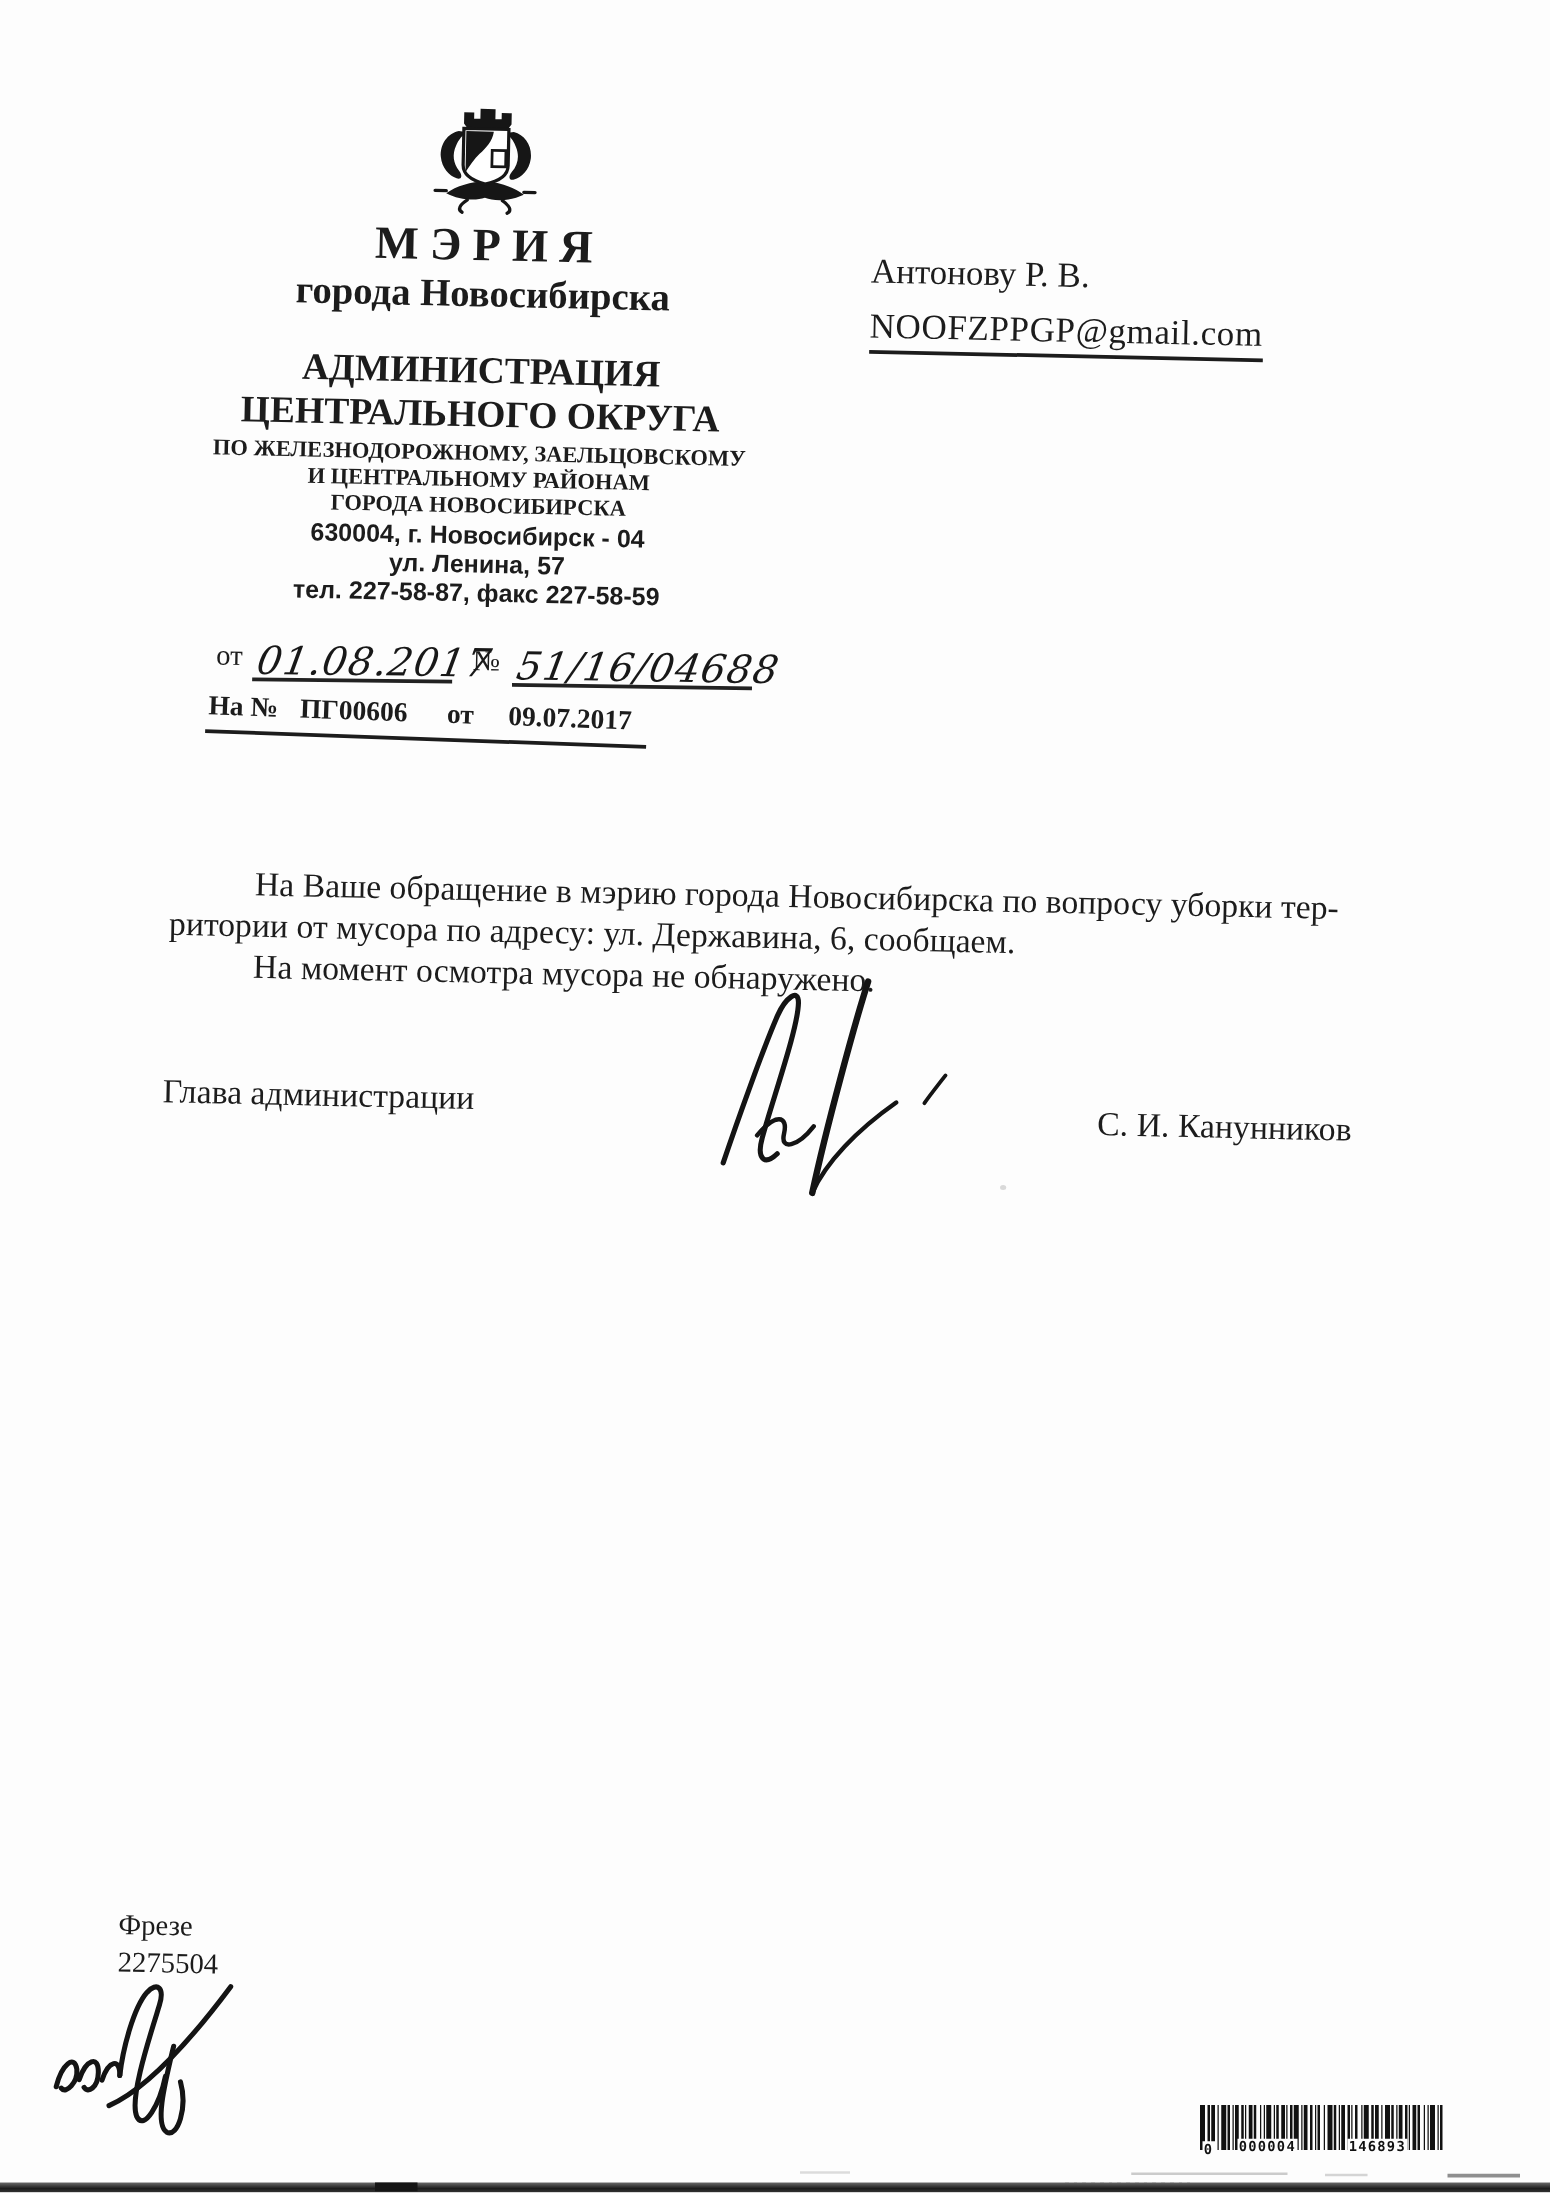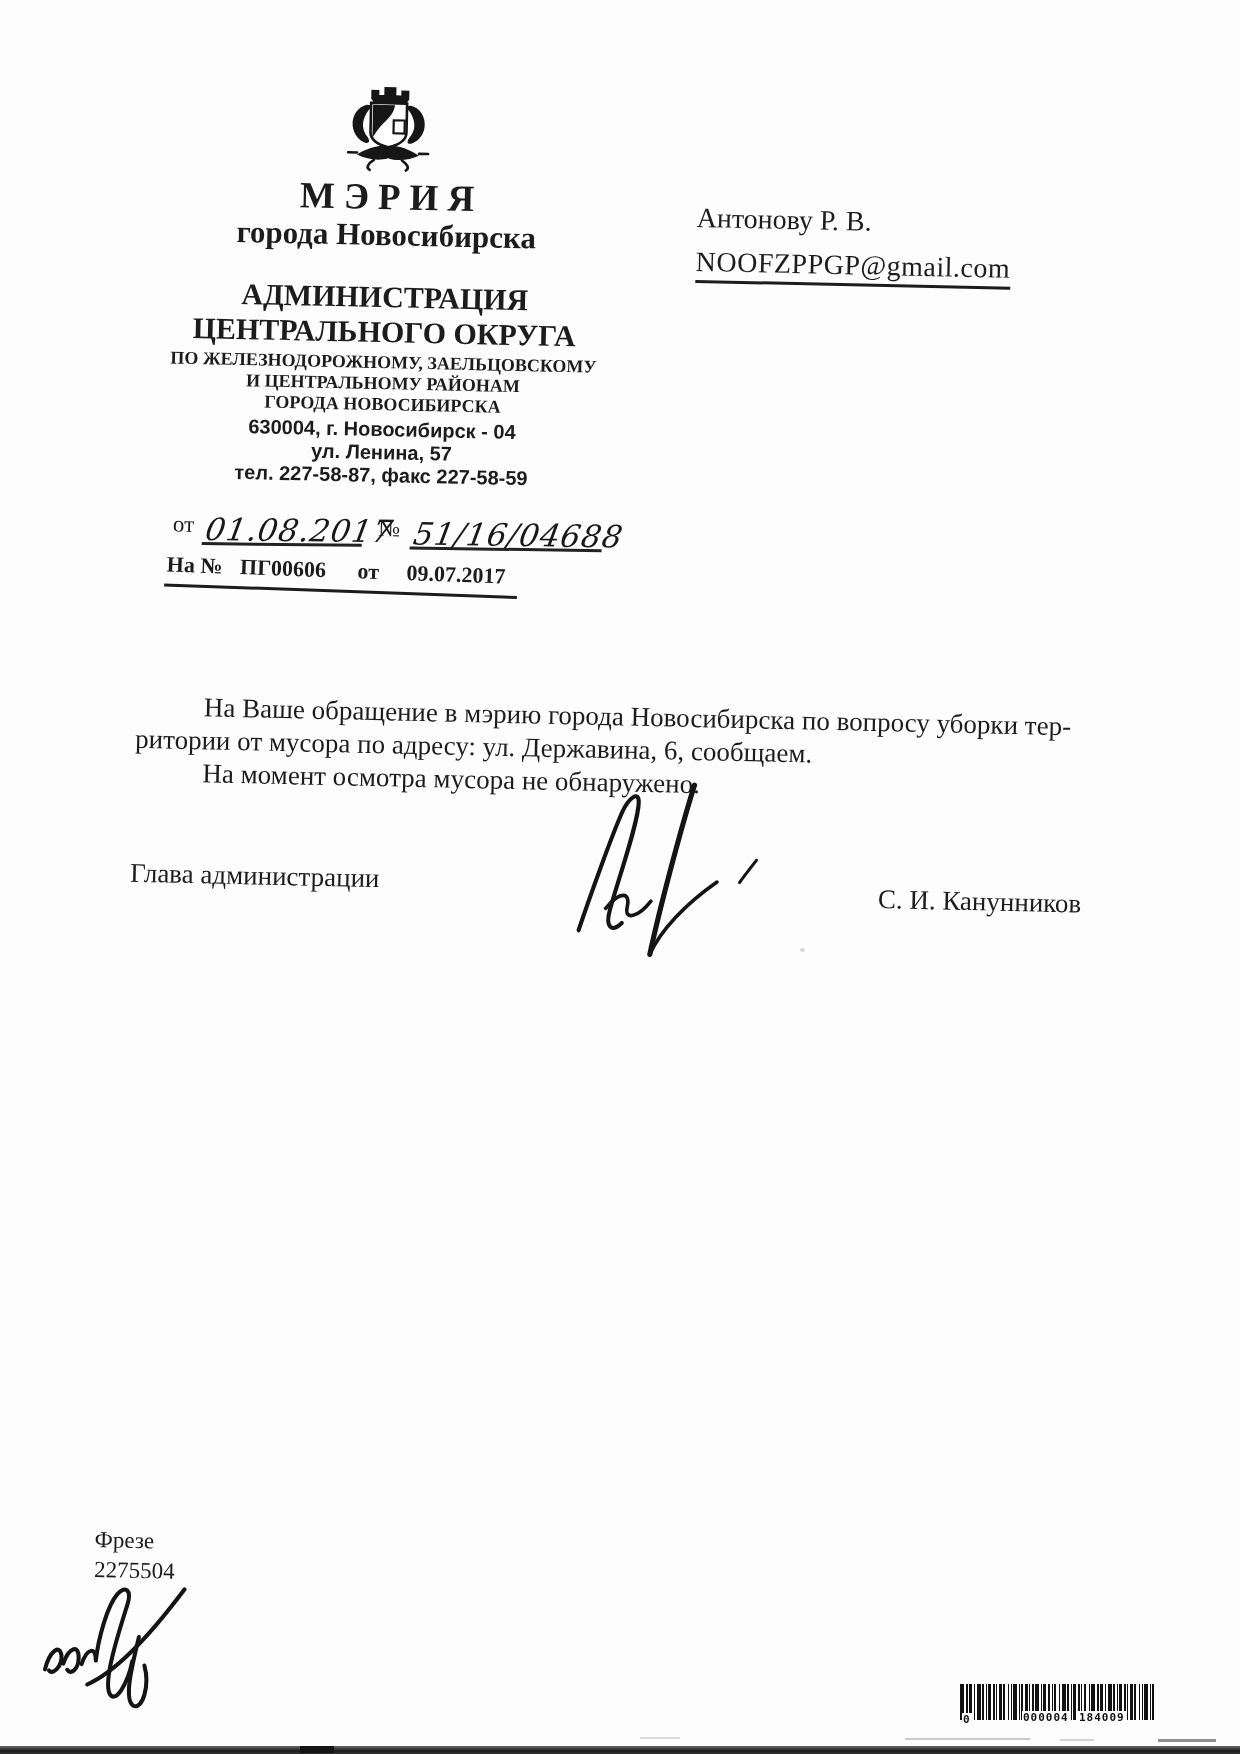--- a/index.html
+++ b/index.html
@@ -61,21 +61,21 @@
   
   .executor{position:absolute;left:127px;top:1524px;font-size:23px;line-height:30px;}
   .scribble{position:absolute;left:74px;top:1576px;}
 
   
   .barcode{position:absolute;left:960px;top:1684px;width:196px;height:46px;}
   .bc-digits{position:absolute;left:0;top:26px;width:100%;height:14px;
     font-family:"DejaVu Sans Mono",monospace;font-size:11px;font-weight:700;color:#111;}
   .bc-digits span{position:absolute;background:#fdfdfd;padding:0 1px;letter-spacing:1px;}
   .bc-d0{left:2px;top:3px;}
-  .bc-d1{left:30px;top:1px;margin-left:32px;}
+  .bc-d1{left:30px;top:1px;}
   .bc-d2{left:118px;top:1px;}
 
   
   .strip{position:absolute;left:0;bottom:0;width:100%;height:8px;
     background:linear-gradient(180deg,#6a6a6a 0%,#1d1d1d 60%,#343434 100%);}
   .blob{position:absolute;left:300px;bottom:1px;width:34px;height:7px;background:#151515;}
   .dash{position:absolute;background:#b9b9b9;}
   .dash.d1{left:905px;top:1738px;width:125px;height:2px;opacity:.75;}
   .dash.d2{left:1060px;top:1739px;width:34px;height:2px;opacity:.6;}
   .dash.d3{left:1158px;top:1739px;width:58px;height:3px;background:#8f8f8f;}
@@ -181,21 +181,21 @@
 
   </div>
 
   <div class="barcode">
     <svg width="196" height="36" viewBox="0 0 196 36">
       <line x1="0" y1="18" x2="196" y2="18" stroke="#111" stroke-width="36" stroke-dasharray="4 2 2 1 3 2 1 2 4 1 2 2 1 1 3 2 2 1 1 2 3 1 2 3 1 2 1 1 4 2 1 1 2 2 3 1 1 2 2 1 4 2 1 1 3 2 2 2 1 1 2 3 1 2 4 1 2 2 1 1 3 2 2 1 1 2 2 3 1 1"></line>
     </svg>
     <div class="bc-digits">
       <span class="bc-d0">0</span>
       <span class="bc-d1">000004</span>
-      <span class="bc-d2">184009</span>
+      <span class="bc-d2">146893</span>
     </div>
   </div>
 
   <div class="dot"></div>
   <div class="dash d1"></div>
   <div class="dash d2"></div>
   <div class="dash d3"></div>
   <div class="dash d4"></div>
   <div class="speck"></div>
   <div class="strip"></div>

